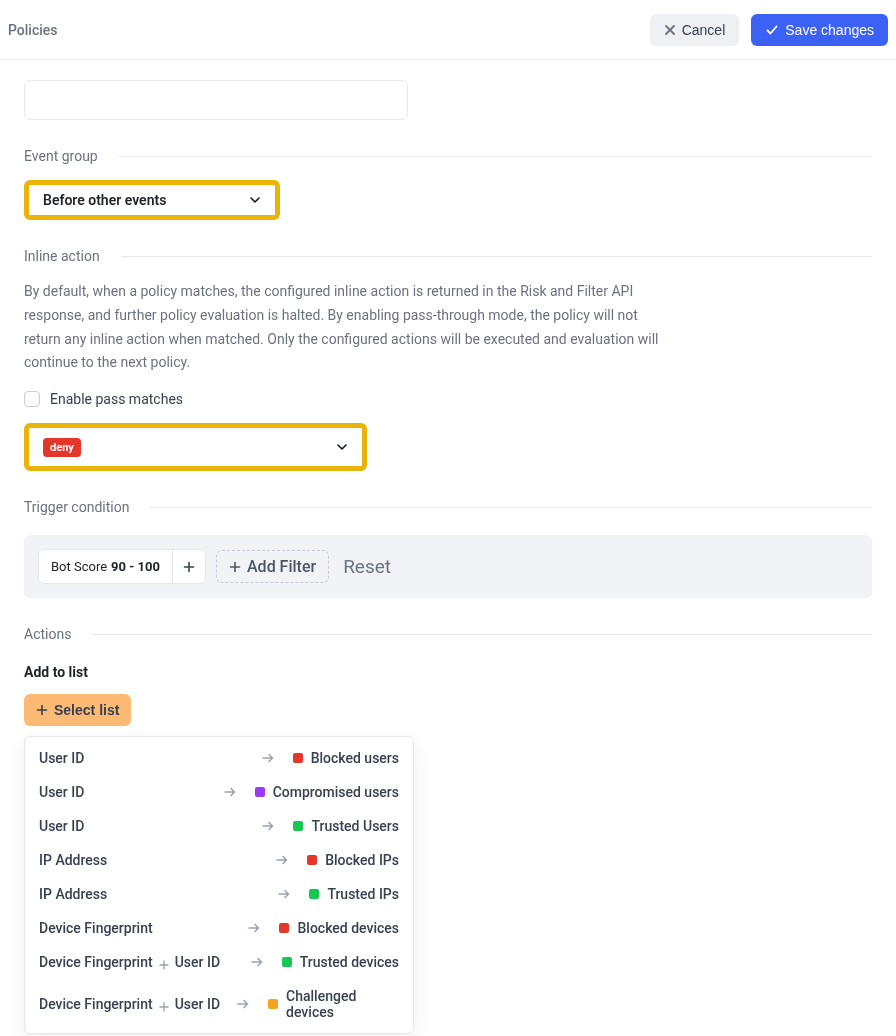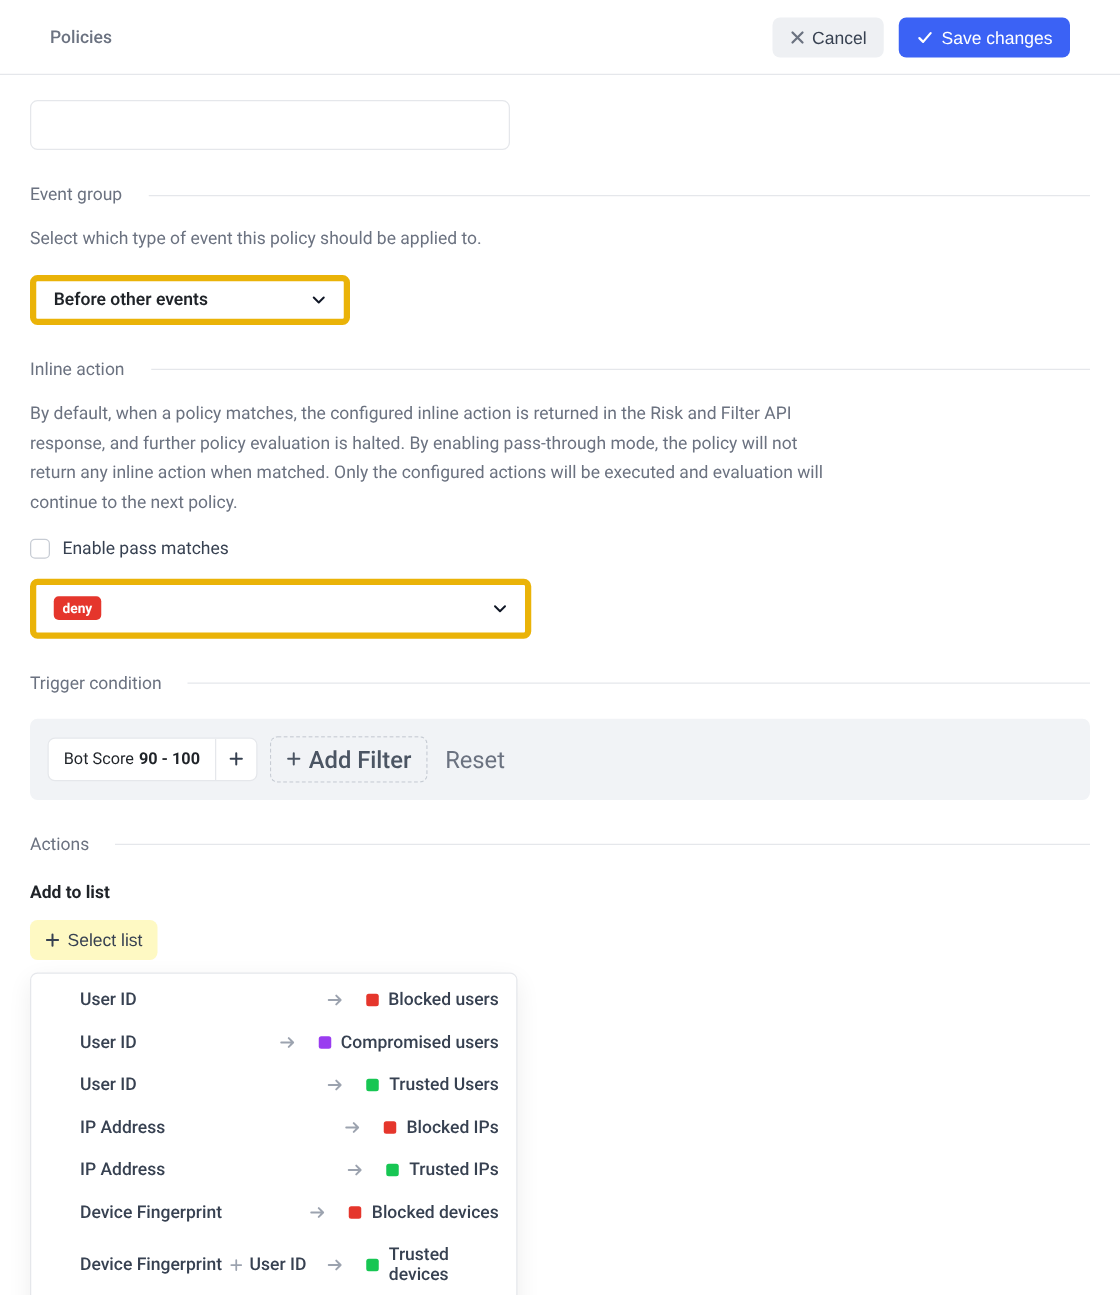--- a/index.html
+++ b/index.html
@@ -9,21 +9,21 @@
     background: #fff;
     color: #1f2328;
     font-size: 14px;
   }
   .header {
     height: 60px;
     border-bottom: 1px solid #e5e7eb;
     display: flex;
     align-items: center;
     justify-content: space-between;
-    padding: 0 40px;
+    padding: 0 8px;
   }
   .header-title { color: #6b7280; font-size: 14px; font-weight: 500; }
   .header-actions { display: flex; gap: 12px; }
   .btn {
     display: inline-flex;
     align-items: center;
     gap: 6px;
     height: 32px;
     padding: 0 14px;
     border-radius: 6px;
@@ -70,21 +70,21 @@
   .select .chev { color: #374151; }
   .chk-row { display: flex; align-items: center; gap: 10px; margin-top: 16px; }
   .chk {
     width: 16px; height: 16px; border: 1.5px solid #c7ccd4; border-radius: 4px; background: #fff; cursor: pointer;
   }
   .chk-label { color: #374151; font-size: 14px; }
   .deny-badge {
     background: #e5362c; color: #fff; font-size: 11px; font-weight: 700;
     padding: 3px 7px; border-radius: 4px;
   }
-  .action-select { width: 401px; height: 48px; margin-top: 16px; }
+  .action-select { width: 343px; height: 48px; margin-top: 16px; }
   .trigger-bar {
     background: #f1f3f6;
     border-radius: 6px;
     padding: 14px;
     margin-top: 20px;
     display: flex;
     align-items: center;
     gap: 10px;
   }
   .trigger-chip-group {
@@ -102,49 +102,49 @@
     cursor: pointer;
   }
   .trigger-chip .bold { font-weight: 700; margin-left: 4px; }
   .trigger-plus {
     border-left: 1px solid #e5e7eb;
     padding: 0 10px; display:flex; align-items:center; justify-content:center; cursor:pointer;
   }
   .add-filter {
     display: inline-flex; align-items:center; gap:6px;
     border: 1.5px dashed #c7ccd4; border-radius:6px;
-    padding: 6px 12px; color:#4b5563; font-weight:500; font-size:19px; cursor:pointer;
+    padding: 6px 12px; color:#4b5563; font-weight:500; font-size:16px; cursor:pointer;
   }
   .reset { color:#6b7280; font-size:19px; cursor:pointer; margin-left:4px;}
   .add-to-list { font-weight:700; margin-top:22px; font-size:14px; }
   .select-list-btn {
     display:inline-flex; align-items:center; gap:6px;
-    background:#fef9c3; border:none; border-radius:6px;
-    padding:8px 12px; font-size:14px; font-weight:400; color:#374151;
+    background:#fdba74; border:none; border-radius:6px;
+    padding:8px 12px; font-size:14px; font-weight:700; color:#374151;
     margin-top:14px; cursor:pointer;justify-content:center;
   }
   .dropdown {
     position: relative;
     margin-top: 10px;
     width: 390px;
     background:#fff;
     border:1px solid #e5e7eb;
     border-radius:6px;
     box-shadow: 0 6px 20px rgba(0,0,0,0.07);
     padding: 4px 0;
   }
   .dd-item {
     display:flex; align-items:center; gap:8px;
     padding: 9px 14px;
     font-size:14px;
     cursor:pointer;
     color:#374151;
   }
   .dd-key { min-width: 0; color:#374151; font-weight:500; }
-  .dd-combo { display:flex; align-items:center; gap:6px; flex: 0 0 auto; margin-left: 25px; }
+  .dd-combo { display:flex; align-items:flex-end; gap:6px; flex: 0 0 auto; }
   .dd-plus-mini { color:#9ca3af; display:inline-flex; }
   .dd-arrow {
     margin-left: auto; margin-right: 10px;
     display: inline-flex; color:#9ca3af;
     flex-shrink: 0;
   }
   .dd-spacer { flex: 1; }
   .dot { width:10px; height:10px; border-radius:2px; flex-shrink:0; }
   .dot-red { background:#e5362c; }
   .dot-purple { background:#9a3cf0; }
@@ -180,21 +180,20 @@
 
 <div class="content">
 
   <div class="ghost-select"></div>
 
   
   <div class="section-label-row">
     <span class="label">Event group</span>
     <span class="rule"></span>
   </div>
-  <div class="description">Select which type of event this policy should be applied to.</div>
   <div class="select">
     <span>Before other events</span>
     <span class="chev">
       <svg width="12" height="12" viewBox="0 0 12 12">
           <path d="M2 4 L6 8 L10 4" stroke="#111827" stroke-width="1.6" fill="none" stroke-linecap="round" stroke-linejoin="round"></path>
         </svg>
     </span>
   </div>
 
   

